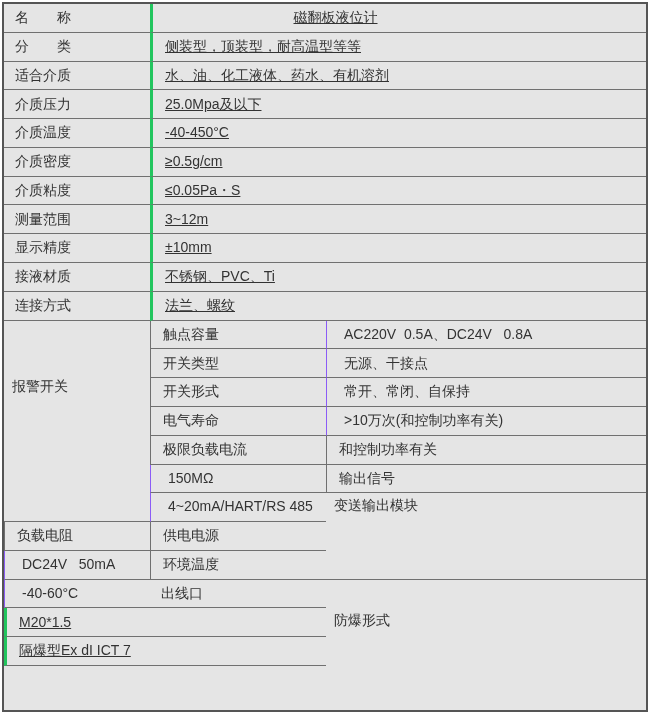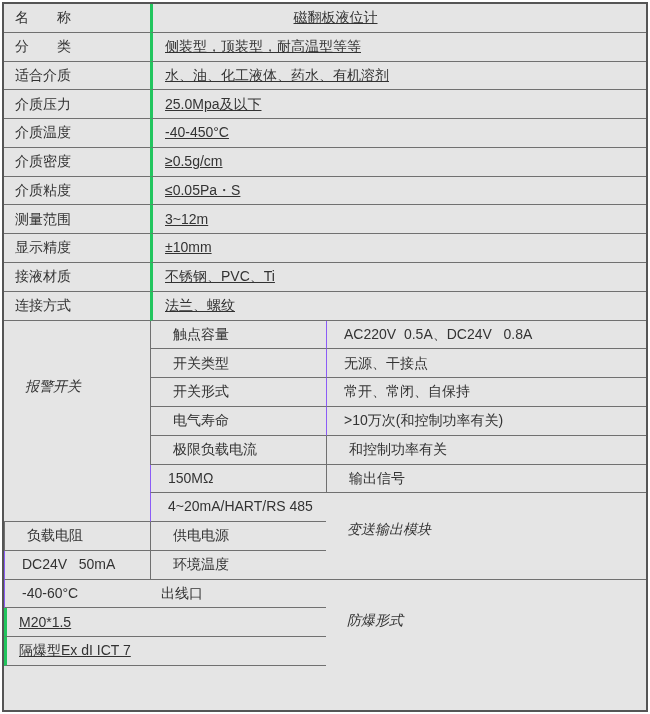--- a/index.html
+++ b/index.html
@@ -32,30 +32,29 @@
     box-sizing: border-box;
     display: flex;
     align-items: center;
     border-bottom: 1px solid #707070;
     white-space: pre;
     overflow: hidden;
     line-height: 1.1;
   }
   .lab   { padding-left: 11px; }
   .val   { padding-left: 12px; border-left: 3px solid #22c55e; text-decoration: underline; }
-  .param { padding-left: 22px; border-left: 1px solid #707070; }
+  .param { padding-left: 12px; border-left: 1px solid #707070; }
   .val3  { padding-left: 17px; border-left: 1px solid #8b5cf6; }
   .span2 { grid-column: span 2; }
   .group {
-    padding-left: 21px;
+    padding-left: 8px;
     align-items: flex-start;
-    font-style: italic;
   }
   .g-alarm { grid-row: span 7; padding-top: 58px; }
-  .g-trans { grid-row: span 3; padding-top: 5px; margin-top: 24px; }
+  .g-trans { grid-row: span 3; padding-top: 5px; }
   .g-ex    { grid-row: span 2; padding-top: 5px; border-bottom: none; }
   .title-val {
     justify-content: center;
     padding-left: 0;
     padding-right: 128px;
   }
   .nb { border-bottom: none; margin-top: 44px; }
 </style>
 </head>
 <body>

